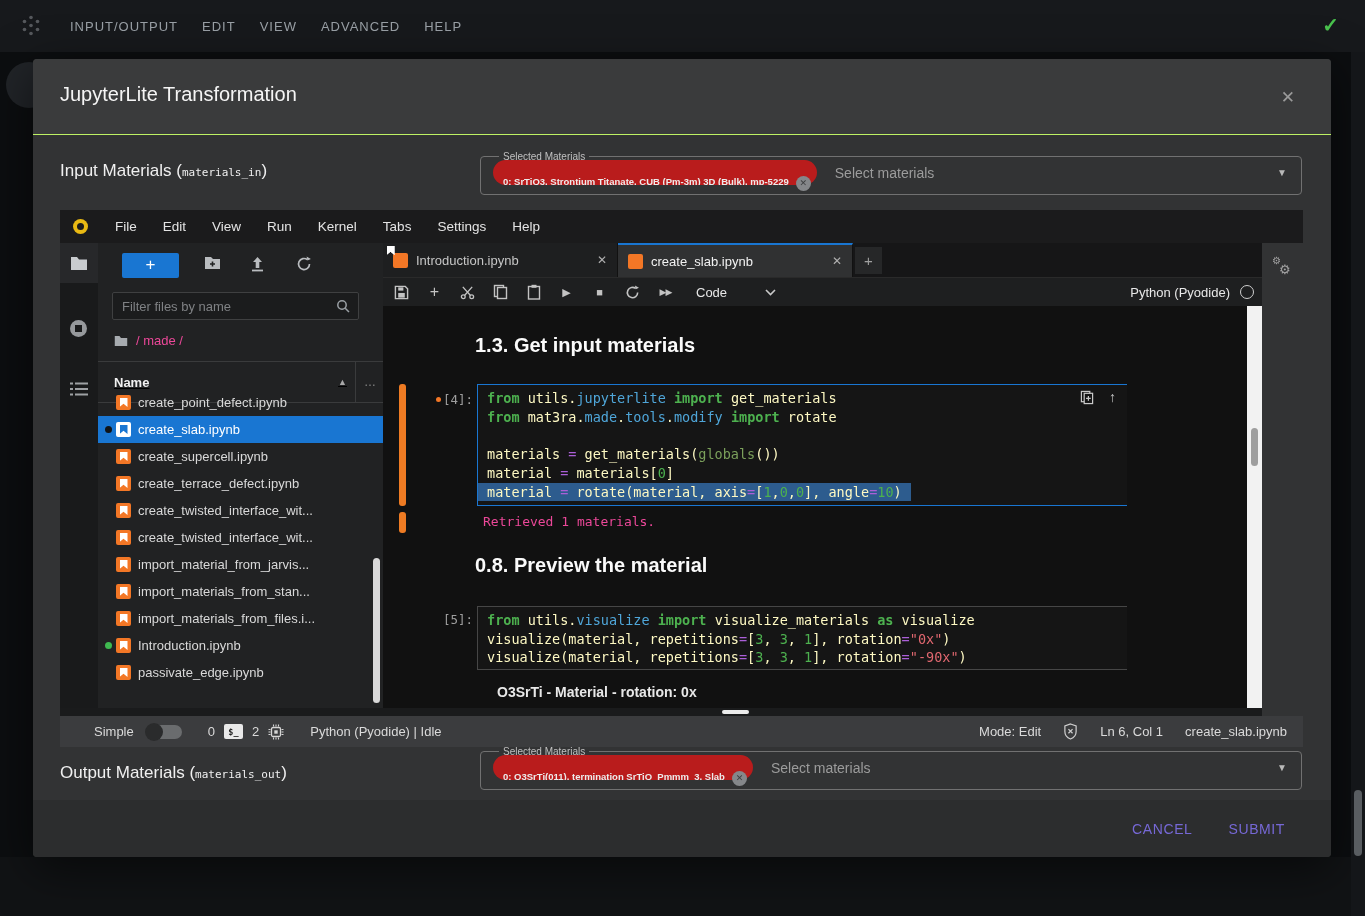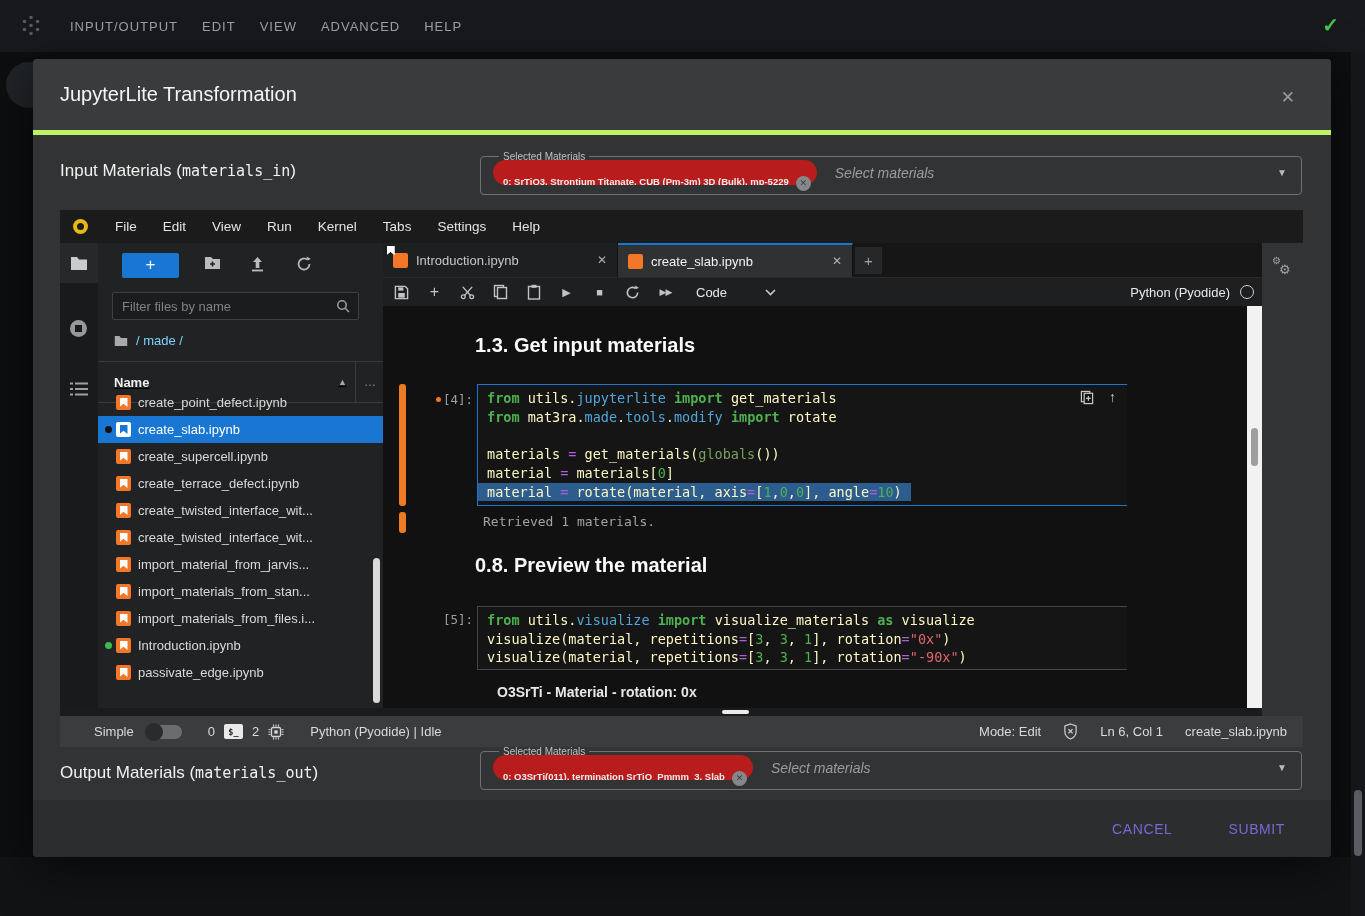--- a/index.html
+++ b/index.html
@@ -13,38 +13,38 @@
   .tb-item{color:#9aa0a6;font-size:13px;letter-spacing:1px;font-weight:500;cursor:pointer;}
   .check{position:absolute;right:26px;top:13px;color:#49c24d;font-size:20px;font-weight:bold;}
 
   .bg-circle{position:absolute;left:6px;top:62px;width:46px;height:46px;border-radius:50%;background:#212428;z-index:1;}
   .below-band{position:absolute;left:0;right:14px;top:857px;bottom:0;background:#111315;z-index:1;}
   .page-scrollbar{position:absolute;right:0;top:52px;width:14px;bottom:0;background:#141619;z-index:3;}
   .page-scrollbar .pthumb{position:absolute;left:3px;width:8px;top:738px;height:66px;background:#595d61;border-radius:4px;}
 
   
   .modal{position:absolute;left:33px;top:59px;width:1298px;height:798px;background:#323334;border-radius:4px;box-shadow:0 12px 48px rgba(0,0,0,.55);z-index:2;}
-  .m-header{position:absolute;top:0;left:0;right:0;height:76px;background:#3a3b3c;border-radius:4px 4px 0 0;border-bottom:5px solid #bef264;}
+  .m-header{position:absolute;top:0;left:0;right:0;height:76px;background:#3a3b3c;border-radius:4px 4px 0 0;border-bottom:1px solid #bef264;}
   .m-title{position:absolute;left:27px;top:24px;font-size:20px;color:#f5f5f5;font-weight:500;}
   .m-close{position:absolute;right:36px;top:28px;color:#9a9a9a;font-size:17px;cursor:pointer;}
 
   .sec-label{position:absolute;color:#f0f0f0;font-size:17px;white-space:nowrap;}
-  .sec-label code{font-family:"DejaVu Sans Mono",monospace;font-size:15px;}
+  .sec-label code{font-family:"DejaVu Sans Mono",monospace;font-size:11px;}
   .in-label{left:27px;top:102px;}
   .out-label{left:27px;top:704px;}
 
   fieldset.mat-field{position:absolute;left:447px;width:822px;height:44px;margin:0;padding:0 12px;border:1px solid #717171;border-radius:4px;background:transparent;}
   .top-field{top:92px;}
   .out-field{top:687px;}
   fieldset.mat-field legend{font-size:10px;color:#c0c0c0;padding:0 4px;margin-left:6px;}
   .field-row{display:flex;align-items:center;height:25px;margin-top:-2px;position:relative;}
   .chip{display:flex;background:#b91c1c;border-radius:13px;height:25px;padding:16px 6px 0 10px;max-width:72%;}
   .chip-label{color:#ececec;font-size:9.5px;font-weight:bold;white-space:nowrap;overflow:hidden;}
   .chip-del{flex:none;width:15px;height:15px;border-radius:50%;background:#85878a;color:#3e3f41;font-size:9px;line-height:15px;text-align:center;margin-left:7px;cursor:pointer;}
-  .ph{color:#9c9c9c;font-size:14px;margin-left:18px;font-style:italic;}
+  .ph{color:#9c9c9c;font-size:14px;margin-left:18px;}
   .dd{position:absolute;right:2px;color:#b9b9b9;font-size:10px;cursor:pointer;}
 
   
   .jwidget{position:absolute;left:27px;top:151px;width:1243px;height:537px;}
   .jmenubar{position:absolute;top:0;left:0;right:0;height:33px;background:#1b1b1c;display:flex;align-items:center;}
   .jlogo{width:15px;height:15px;border-radius:50%;background:#e9b913;margin-left:13px;position:relative;flex:none;}
   .jlogo::after{content:"";position:absolute;left:4px;top:4px;width:7px;height:7px;border-radius:50%;background:#1b1b1c;}
   .jm-items{display:flex;margin-left:14px;}
   .jm-item{color:#e4e4e4;font-size:13.5px;padding:0 13px;cursor:pointer;}
 
@@ -53,21 +53,21 @@
   .js-run{position:absolute;top:75px;left:8px;cursor:pointer;}
   .js-list{position:absolute;top:138px;left:9px;cursor:pointer;}
 
   .jfb{position:absolute;left:38px;top:33px;width:285px;height:465px;background:#212223;overflow:hidden;}
   .fb-new{position:absolute;left:24px;top:10px;width:57px;height:25px;background:#1976d2;border-radius:2px;color:#fff;font-size:17px;line-height:24px;text-align:center;cursor:pointer;}
   .fb-ic{position:absolute;top:13px;cursor:pointer;}
   .fb-ic1{left:106px;} .fb-ic2{left:152px;} .fb-ic3{left:198px;}
   .fb-filter{position:absolute;left:14px;top:49px;width:247px;height:28px;background:#1b1c1d;border:1px solid #3f4041;border-radius:2px;display:flex;align-items:center;cursor:text;}
   .fb-filter .ph2{color:#7f8184;font-size:13px;margin-left:9px;flex:1;}
   .fb-filter svg{margin-right:8px;}
-  .fb-crumb{position:absolute;left:16px;top:90px;display:flex;align-items:center;gap:8px;color:#7dd3fc;font-size:13px;}
+  .fb-crumb{position:absolute;left:16px;top:90px;display:flex;align-items:center;gap:8px;color:#ec4899;font-size:13px;}
   .fb-header{position:absolute;left:0;top:118px;width:100%;height:42px;border-top:1px solid #3a3b3c;border-bottom:1px solid #3a3b3c;display:flex;align-items:center;cursor:pointer;text-decoration:underline;}
   .fb-header .nm{color:#f0f0f0;font-weight:bold;font-size:13px;margin-left:16px;}
   .fb-header .caret{margin-left:auto;margin-right:36px;color:#a8a8a8;font-size:9px;}
   .fb-header .ovf{position:absolute;right:7px;color:#8a8a8a;font-size:12px;}
   .fb-header::after{content:"";position:absolute;right:27px;top:0;bottom:0;width:1px;background:#3a3b3c;}
   .fb-files{position:absolute;left:0;top:146px;width:100%;}
   .frow{height:27px;display:flex;align-items:center;position:relative;padding-left:40px;color:#d9d9d9;font-size:13px;cursor:pointer;white-space:nowrap;}
   .frow.selected{background:#1976d2;color:#fff;}
   .fdot{position:absolute;left:7px;width:7px;height:7px;border-radius:50%;}
   .fdot.dark{background:#101418;}
@@ -111,41 +111,41 @@
   .cl.sel{background:#2d5c8e;width:max-content;}
   .tk-k{color:#4db14f;font-weight:bold;}
   .tk-p{color:#4fa6d9;}
   .tk-o{color:#ab5fd8;}
   .tk-n{color:#4db14f;}
   .tk-s{color:#e0676f;}
   .tk-b{color:#7ba05b;}
   .tk-d{color:#fef9c3;}
   .cell-toolbar{position:absolute;right:8px;top:4px;display:flex;gap:15px;align-items:center;color:#c9c9c9;}
   .ct-ic{cursor:pointer;display:flex;font-size:14px;}
-  .out1{position:absolute;left:100px;top:208px;font-family:"DejaVu Sans Mono",monospace;font-size:13px;color:#a3a3a3;}
+  .out1{position:absolute;left:100px;top:208px;font-family:"DejaVu Sans Mono",monospace;font-size:13px;color:#ec4899;}
   .out2{position:absolute;left:114px;top:378px;font-size:14px;font-weight:600;color:#e8e8e8;}
 
   .nb-gap{position:absolute;left:1202px;top:33px;width:41px;height:465px;}
   .gears{position:absolute;left:10px;top:14px;color:#a2a2a2;width:24px;height:24px;cursor:pointer;}
   .gears .g1{position:absolute;left:0;top:-2px;font-size:10px;}
   .gears .g2{position:absolute;left:7px;top:5px;font-size:13px;}
 
   .jhscroll{position:absolute;left:0;top:498px;width:1202px;height:8px;background:#1a1b1c;}
   .jhthumb{position:absolute;left:662px;top:2px;width:27px;height:4px;background:#ececec;border-radius:2px;cursor:pointer;}
 
   .jstatus{position:absolute;left:0;top:506px;width:100%;height:31px;background:#3b3c3e;display:flex;align-items:center;font-size:13px;color:#dadada;}
   .st-left{display:flex;align-items:center;margin-left:34px;gap:10px;}
   .toggle{width:36px;height:14px;border-radius:8px;background:#6a6c6e;position:relative;cursor:pointer;margin-left:2px;}
   .toggle .knob{position:absolute;left:-1px;top:-2px;width:18px;height:18px;border-radius:50%;background:#2a2b2c;}
   .st-counts{display:flex;align-items:center;gap:9px;margin-left:26px;}
   .term-badge{width:19px;height:15px;background:#e9e9e9;border-radius:2px;color:#222;font-size:8.5px;font-weight:bold;font-family:"DejaVu Sans Mono",monospace;display:flex;align-items:center;justify-content:center;}
   .st-kernel{margin-left:26px;cursor:pointer;}
   .st-right{margin-left:auto;display:flex;align-items:center;gap:22px;margin-right:16px;}
 
-  .m-footer{position:absolute;left:0;bottom:0;width:100%;height:57px;background:#2c2d2e;border-radius:0 0 4px 4px;display:flex;align-items:center;justify-content:flex-end;gap:44px;padding-right:40px;}
+  .m-footer{position:absolute;left:0;bottom:0;width:100%;height:57px;background:#2c2d2e;border-radius:0 0 4px 4px;display:flex;align-items:center;justify-content:flex-end;gap:24px;padding-right:40px;}
   .btn{background:none;border:none;color:#7668d6;font-size:14px;font-weight:500;letter-spacing:0.6px;cursor:pointer;font-family:"Liberation Sans",sans-serif;}
 </style>
 </head>
 <body>
 
 <div id="app">
 
   <div class="topbar">
     <span class="tb-logo">
       <svg width="26" height="26" viewBox="0 0 26 26">

